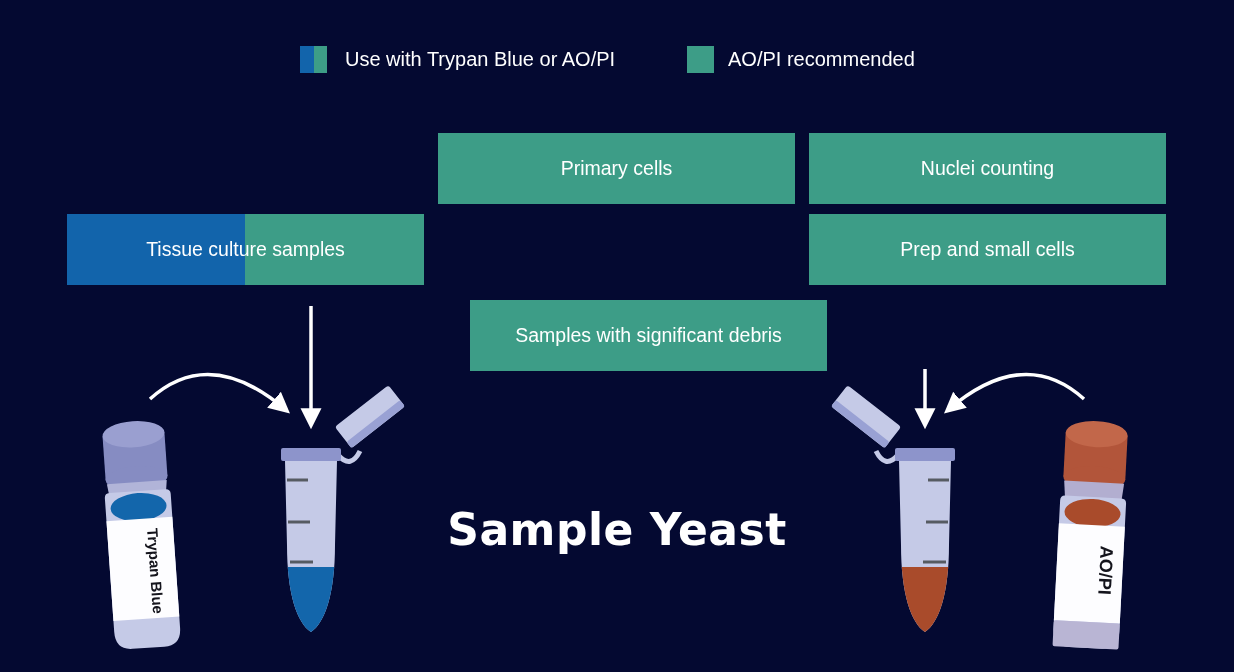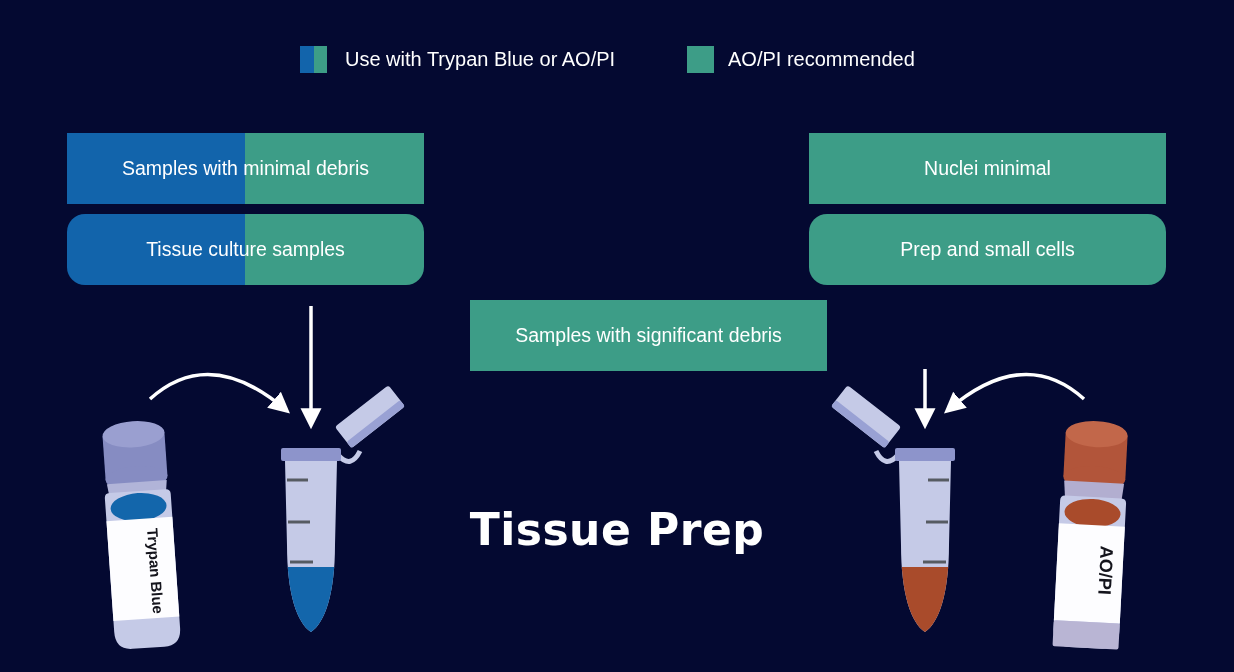--- a/index.html
+++ b/index.html
@@ -12,47 +12,47 @@
   .legend-item { position:absolute; top:46px; display:flex; align-items:center; gap:18px;
                  color:#fff; font-size:20px; }
   .swatch { width:27px; height:27px; flex:0 0 auto; }
   .swatch.dual { background:linear-gradient(90deg, var(--blue) 0 50%, var(--teal) 50% 100%); }
   .swatch.teal { background:var(--teal); }
   .box { position:absolute; width:357px; height:71px; display:flex; align-items:center;
          justify-content:center; text-align:center; color:#fff; font-size:19.5px;
          background:var(--teal); }
   .box.dual { background:linear-gradient(90deg, var(--blue) 0 50%, var(--teal) 50% 100%); }
   .col1 { left:67px; }  .col2 { left:438px; }  .col3 { left:809px; }
-  .row1 { top:133px; }  .row2 { top:214px;border-radius:18px; }  .row3 { top:300px;margin-left:32px; }
+  .row1 { top:133px; }  .row2 { top:214px; }  .row3 { top:300px;margin-left:32px; }
   .title { position:absolute; left:367px; top:504px; width:500px; text-align:center;
            color:#fff; font-family:"DejaVu Sans", sans-serif; font-weight:bold;
            font-size:44px; letter-spacing:0.5px; }
   .abs { position:absolute; }
   svg text { font-family:"Liberation Sans", sans-serif; }
 </style>
 </head>
 <body>
 
 <div class="stage">
 
   <div class="legend-item" style="left:300px;">
     <span class="swatch dual"></span>
     <span>Use with Trypan Blue or AO/PI</span>
   </div>
   <div class="legend-item" style="left:687px;gap:14px;">
     <span class="swatch teal"></span>
     <span>AO/PI recommended</span>
   </div>
 
-  <div class="box dual col1 row1">Samples with minimal debris</div>
   <div class="box dual col1 row2">Tissue culture samples</div>
 
+  <div class="box col2 row1">Primary cells</div>
   <div class="box col2 row3">Samples with significant debris</div>
 
-  <div class="box col3 row1">Nuclei minimal</div>
+  <div class="box col3 row1">Nuclei counting</div>
   <div class="box col3 row2">Prep and small cells</div>
 
   <svg class="abs" style="left:0;top:0" width="1234" height="672" viewBox="0 0 1234 672">
     <defs>
       <marker id="ah" markerWidth="8" markerHeight="8" refX="4.5" refY="3" orient="auto" markerUnits="strokeWidth">
         <path d="M0,0 L6,3 L0,6 Z" fill="#ffffff"></path>
       </marker>
     </defs>
     <g fill="none" stroke="#ffffff" stroke-width="3.5">
       <path d="M150,399 Q210,345 286,410" marker-end="url(#ah)"></path>
@@ -126,15 +126,15 @@
       <ellipse cx="46" cy="22" rx="31" ry="13" fill="#c2674a"></ellipse>
       <path d="M16,70 L76,70 L74,90 L18,90 Z" fill="#b2aed0"></path>
       <path d="M13,90 Q13,85 18,85 L74,85 Q79,85 79,90 L79,218 Q79,236 62,236 L30,236 Q13,236 13,218 Z" fill="#c5cae7"></path>
       <ellipse cx="46" cy="101" rx="28" ry="14" style="fill:var(--liquid-red)"></ellipse>
       <rect x="13" y="113" width="66" height="97" fill="#fdfdff"></rect>
       <rect x="13" y="210" width="66" height="26" fill="#b9b5d4" rx="2"></rect>
       <text transform="translate(56,133) rotate(90)" font-size="18" font-weight="bold" fill="#14141c">AO/PI</text>
     </g>
   </svg>
 
-  <div class="title">Tissue Prep</div>
+  <div class="title">Sample Yeast</div>
 
 </div>
 
 </body></html>

